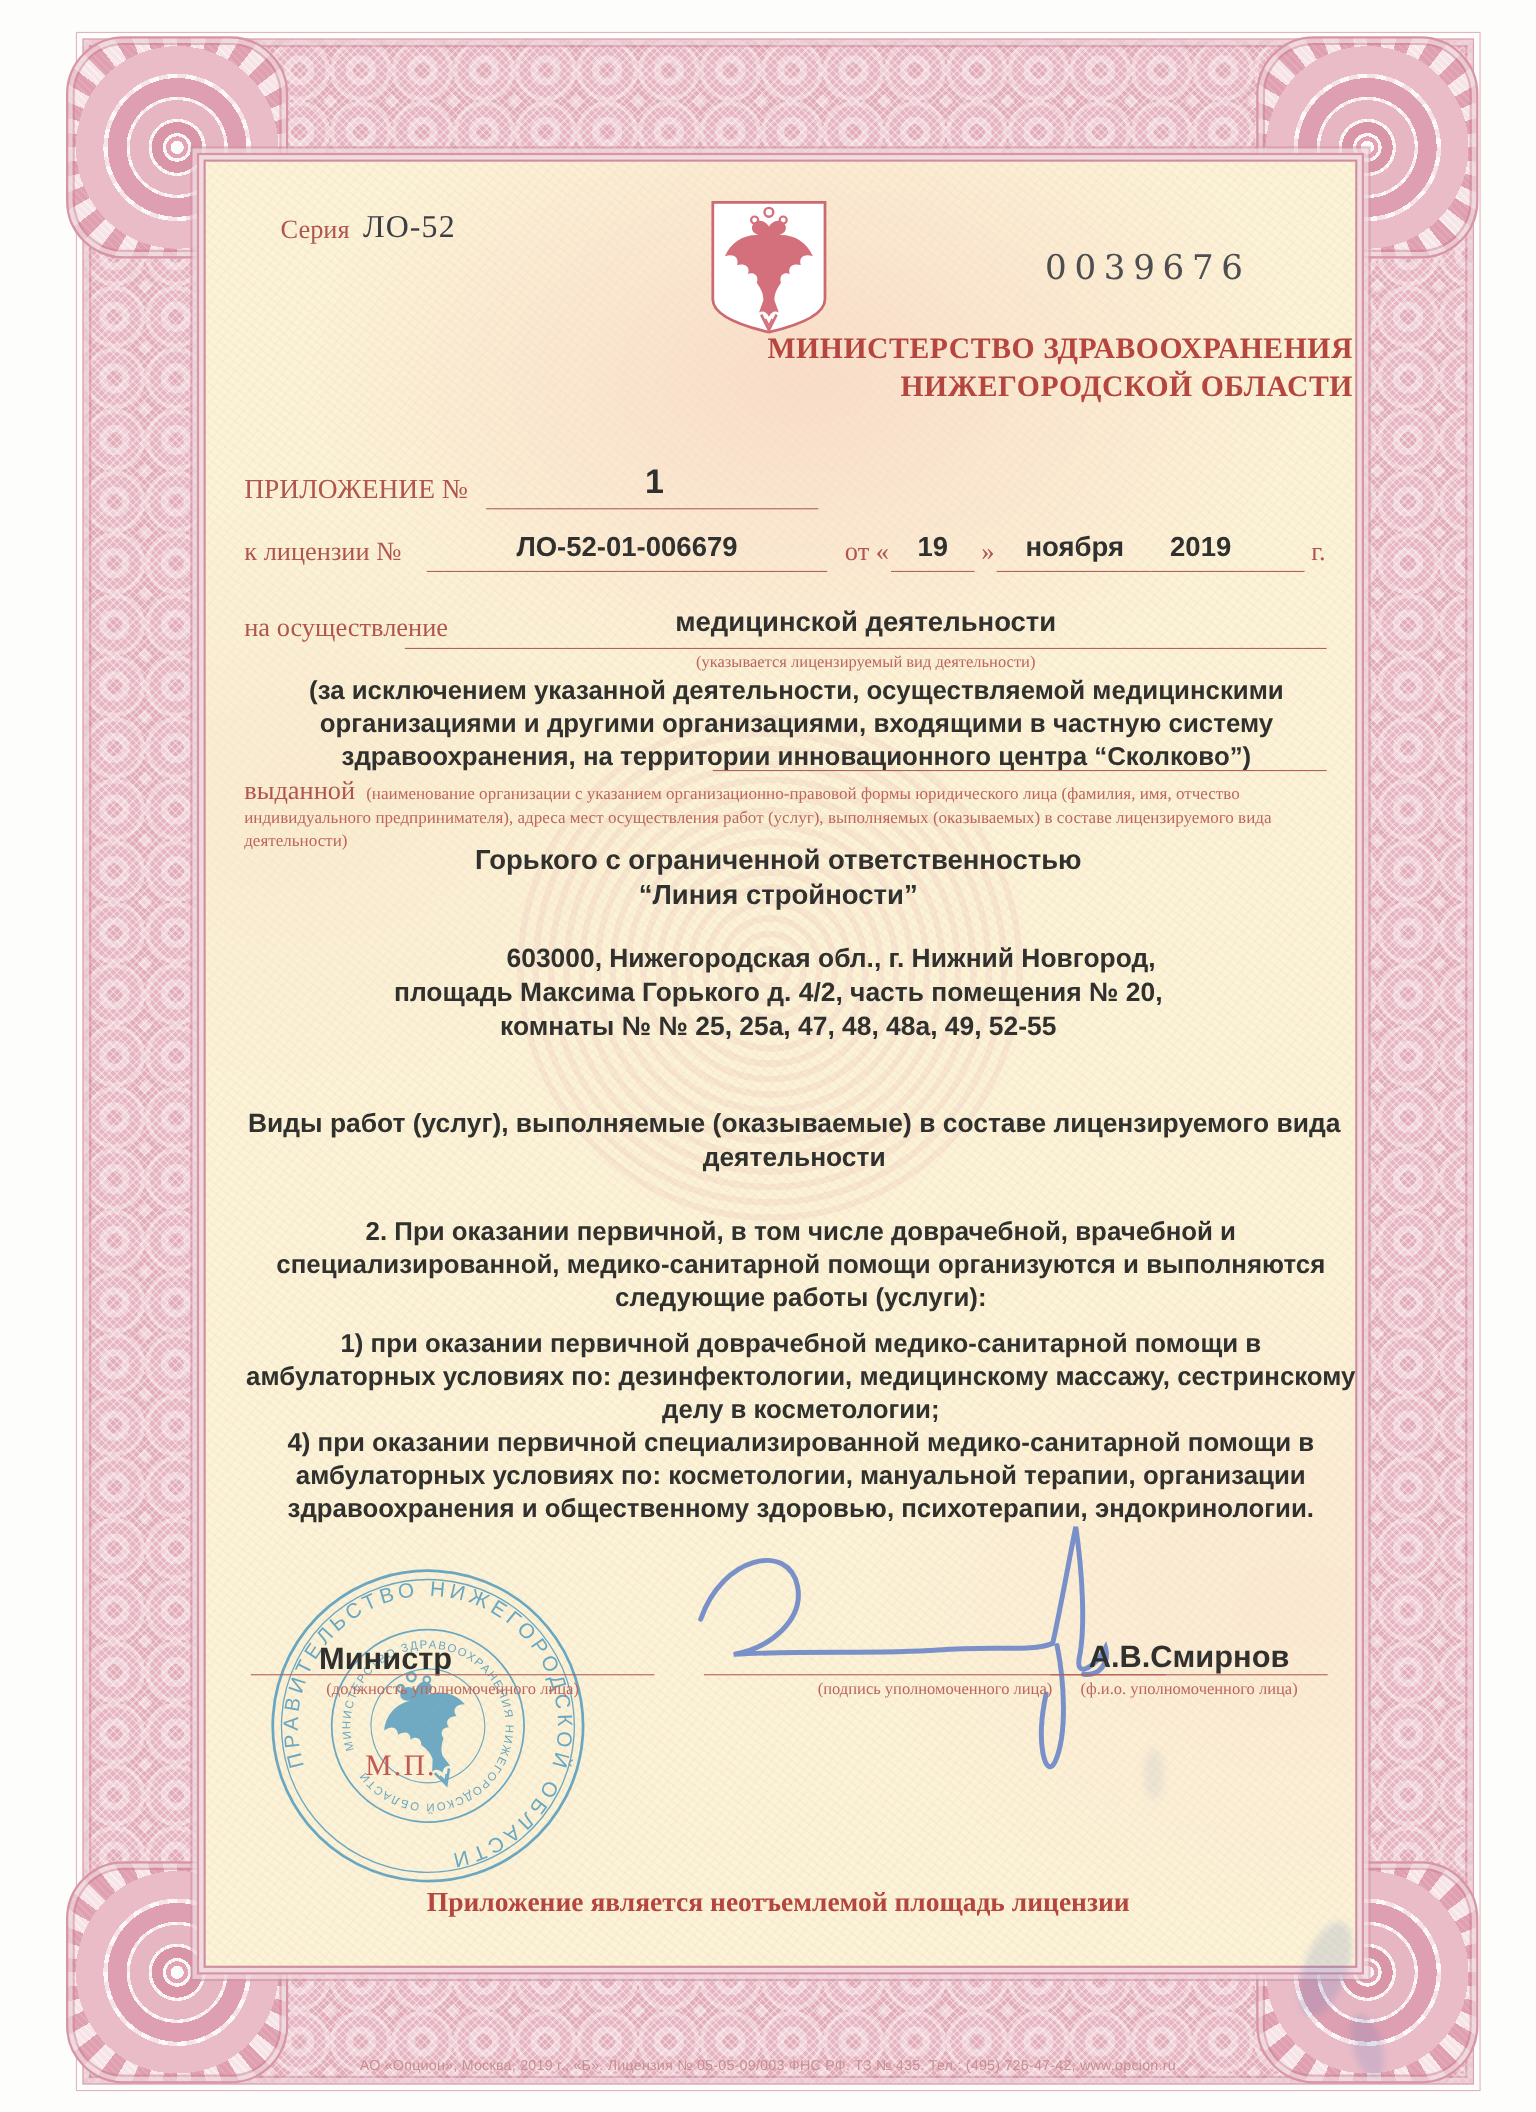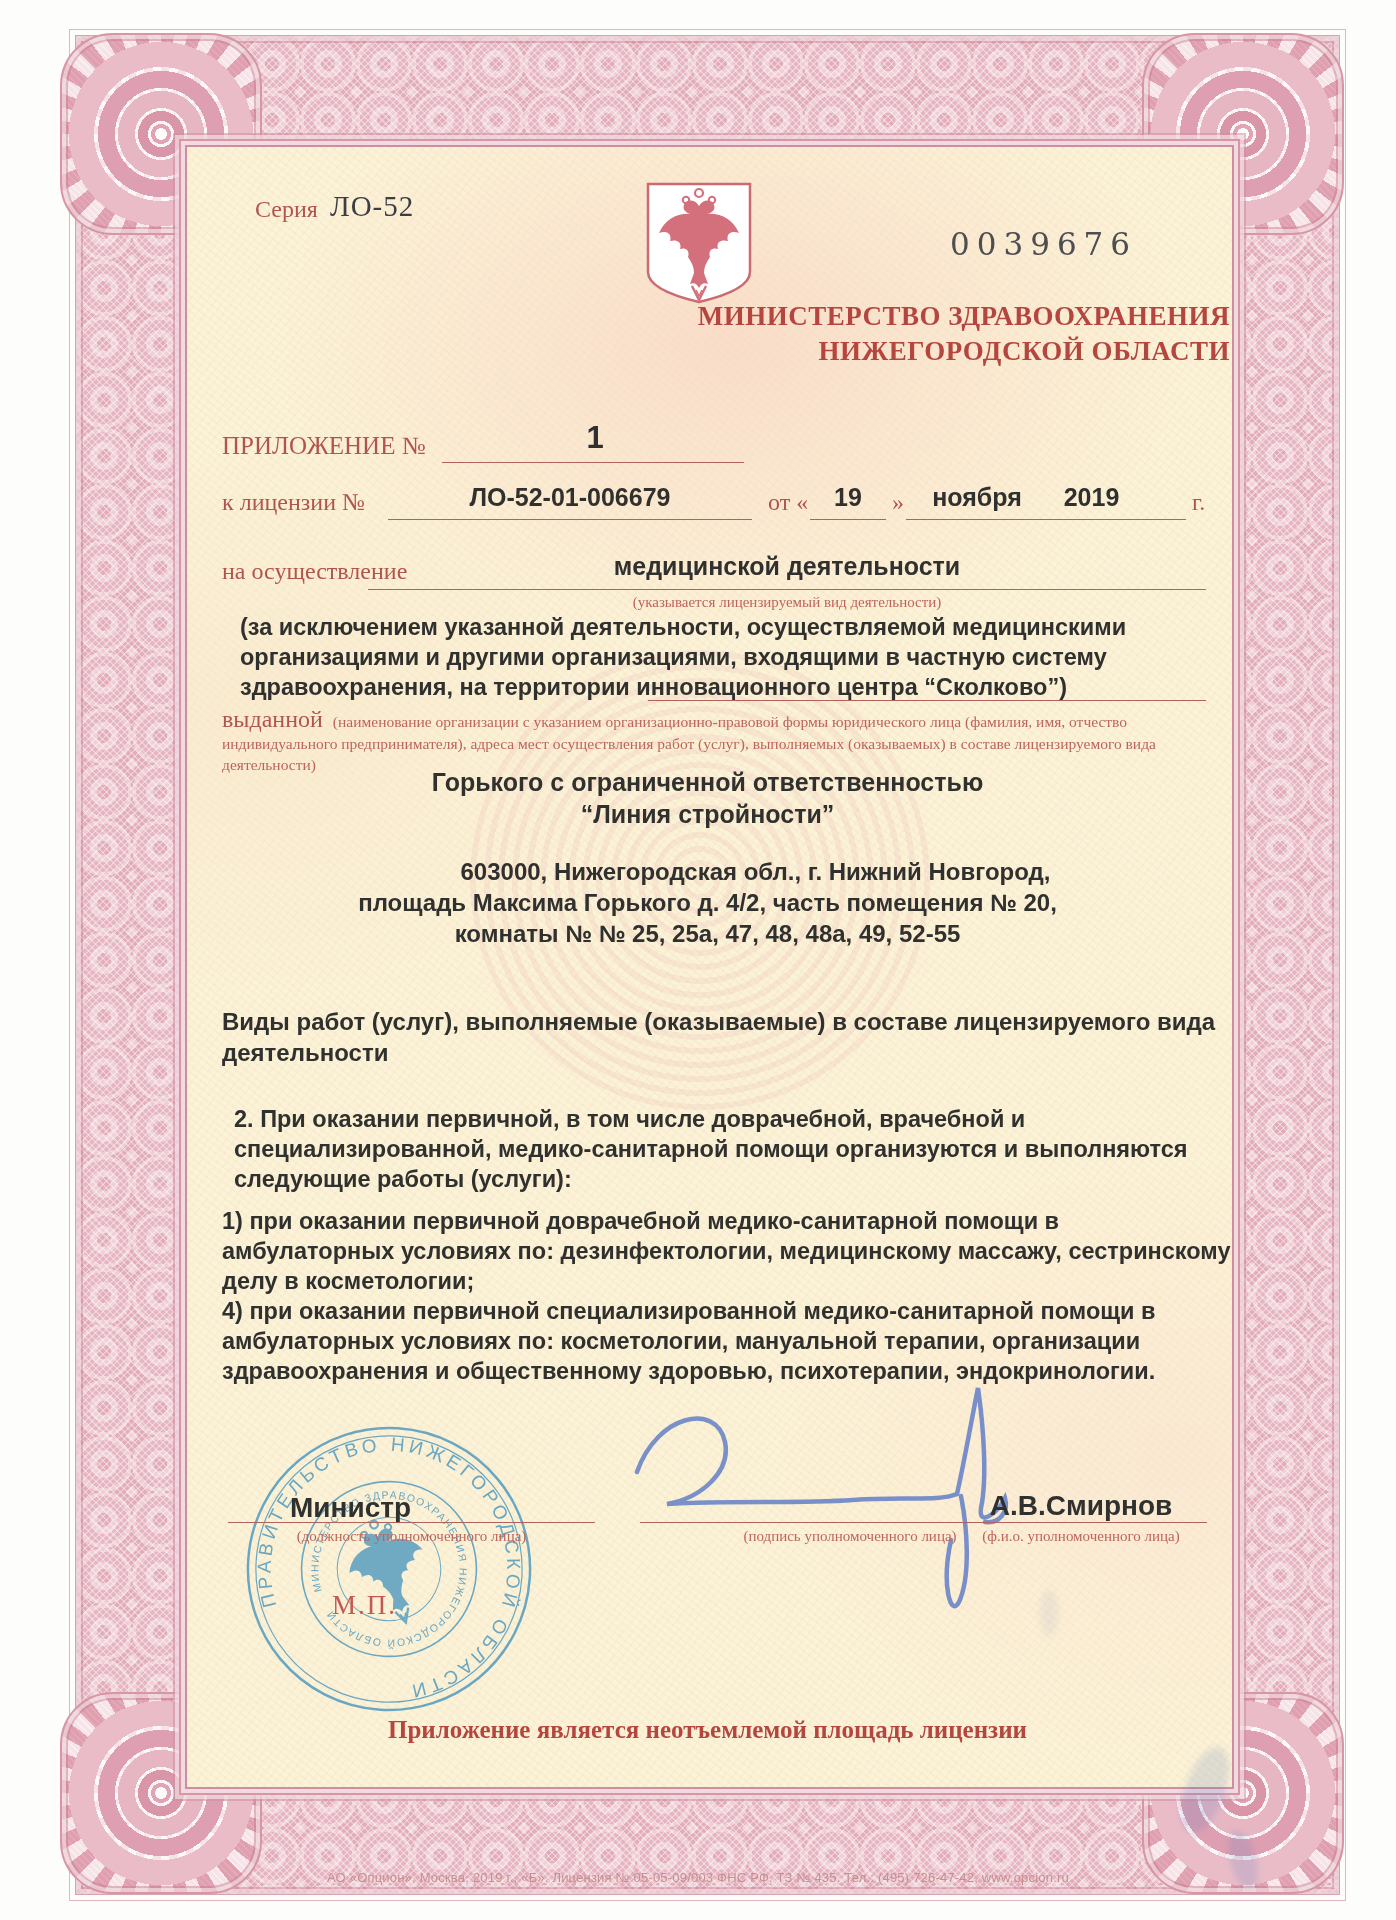--- a/index.html
+++ b/index.html
@@ -46,21 +46,21 @@
   
   .rlbl{position:absolute;font-family:"Liberation Serif",serif;color:#b0554e;font-size:24px;white-space:nowrap;}
   .hint{font-family:"Liberation Serif",serif;color:#bd655c;font-size:15px;text-align:center;}
   .blk{position:absolute;font-weight:700;color:#30302f;font-family:"Liberation Sans",sans-serif;}
   .ctr{text-align:center;}
   .uline{position:absolute;height:0;border-bottom:1.6px solid #b2625c;}
   .head{position:absolute;left:185px;width:1045px;text-align:right;
         font-family:"Liberation Serif",serif;font-weight:700;color:#b5463f;font-size:27px;letter-spacing:.5px;}
   .serial{position:absolute;font-family:"DejaVu Serif",serif;color:#4d4d52;font-size:31px;letter-spacing:7px;}
   .series-val{position:absolute;font-family:"Liberation Serif",serif;color:#3d3d46;font-size:29px;letter-spacing:1px;}
-  .para{line-height:30px;font-size:23.5px;}
+  .para{line-height:30px;font-size:23.5px;text-align:center;}
   .issued-hint{font-family:"Liberation Serif",serif;color:#bd655c;font-size:15.5px;line-height:21px;}
   .issued-lbl{font-family:"Liberation Serif",serif;color:#b0554e;font-size:24px;margin-right:10px;}
   .stamp-wrap{position:absolute;left:240px;top:1420px;width:298px;height:298px;transform:rotate(-18deg);opacity:.9;}
   .mp{position:absolute;left:332px;top:1590px;font-family:"Liberation Serif",serif;color:#c05a52;font-size:27px;letter-spacing:2px;}
   .smudge{position:absolute;background:rgba(90,120,190,.18);border-radius:50%;filter:blur(3px);}
   .printer{position:absolute;left:0;top:1870px;width:1396px;text-align:center;font-size:13px;color:#c68f90;
            font-family:"Liberation Sans",sans-serif;letter-spacing:.2px;}
   .note{position:absolute;left:185px;top:1716px;width:1045px;text-align:center;
         font-family:"Liberation Serif",serif;font-weight:700;color:#b5463f;font-size:25px;}
 </style>

